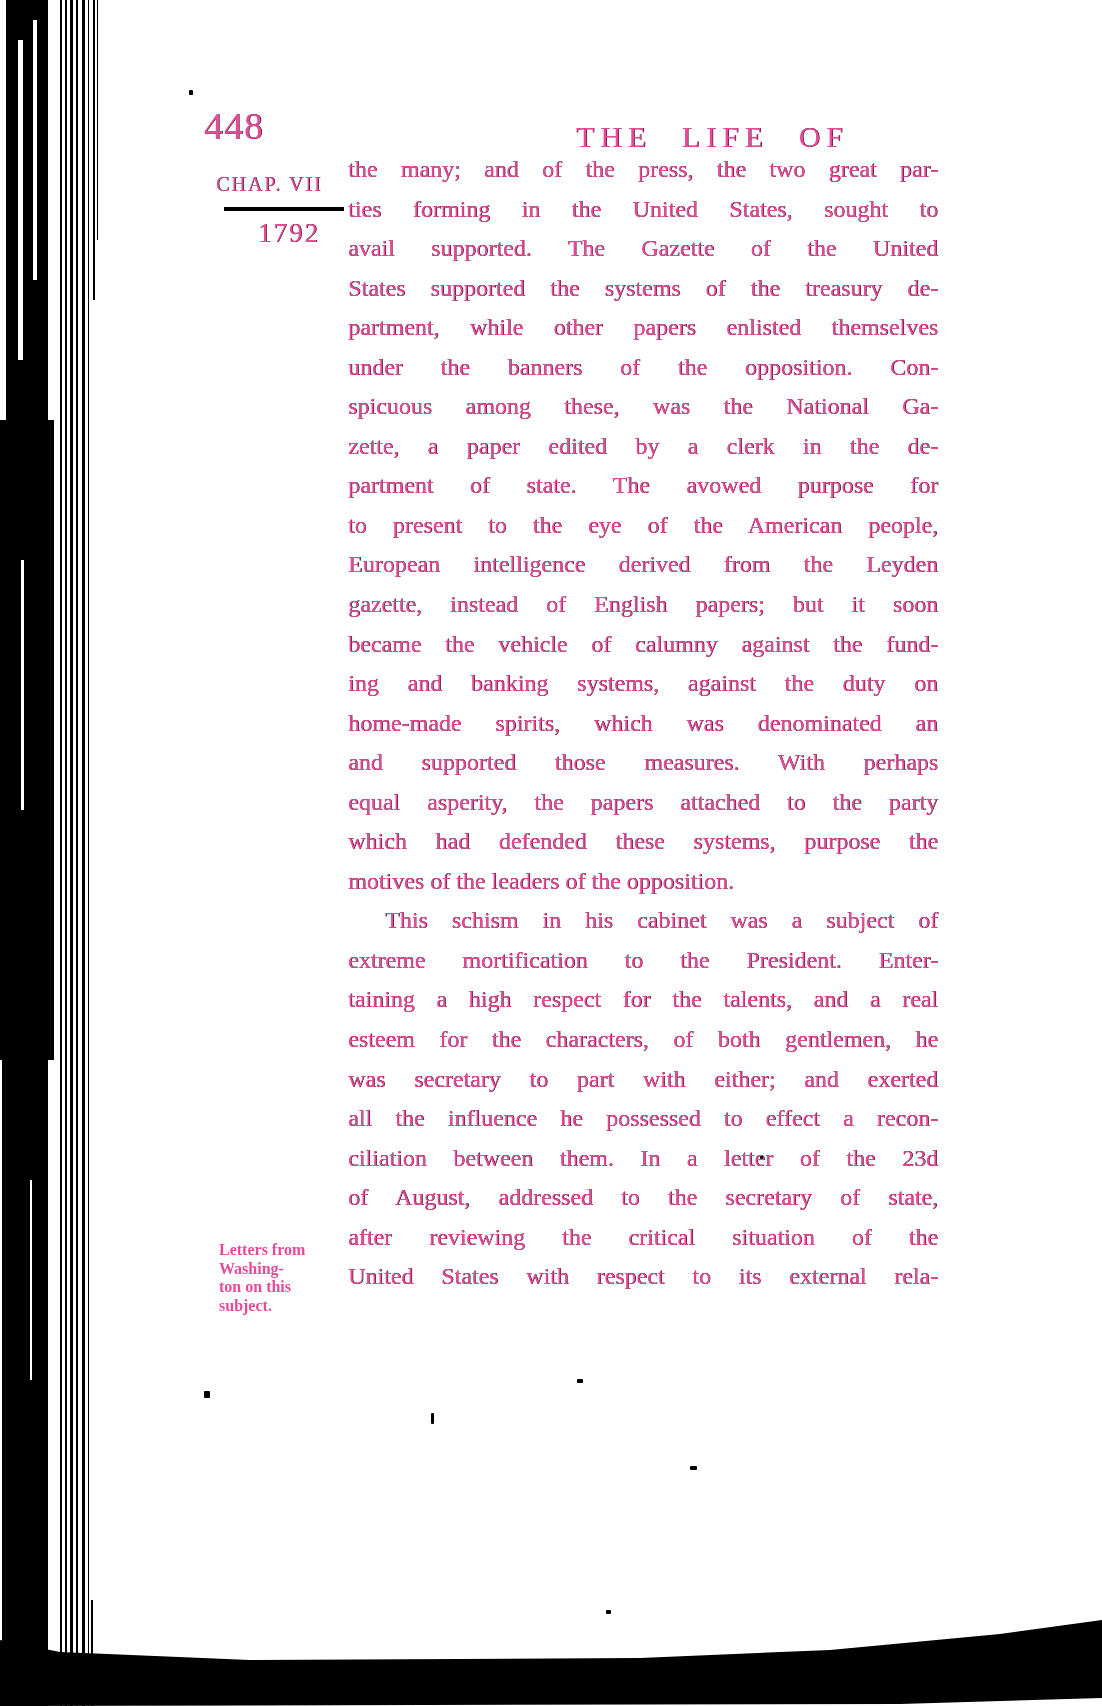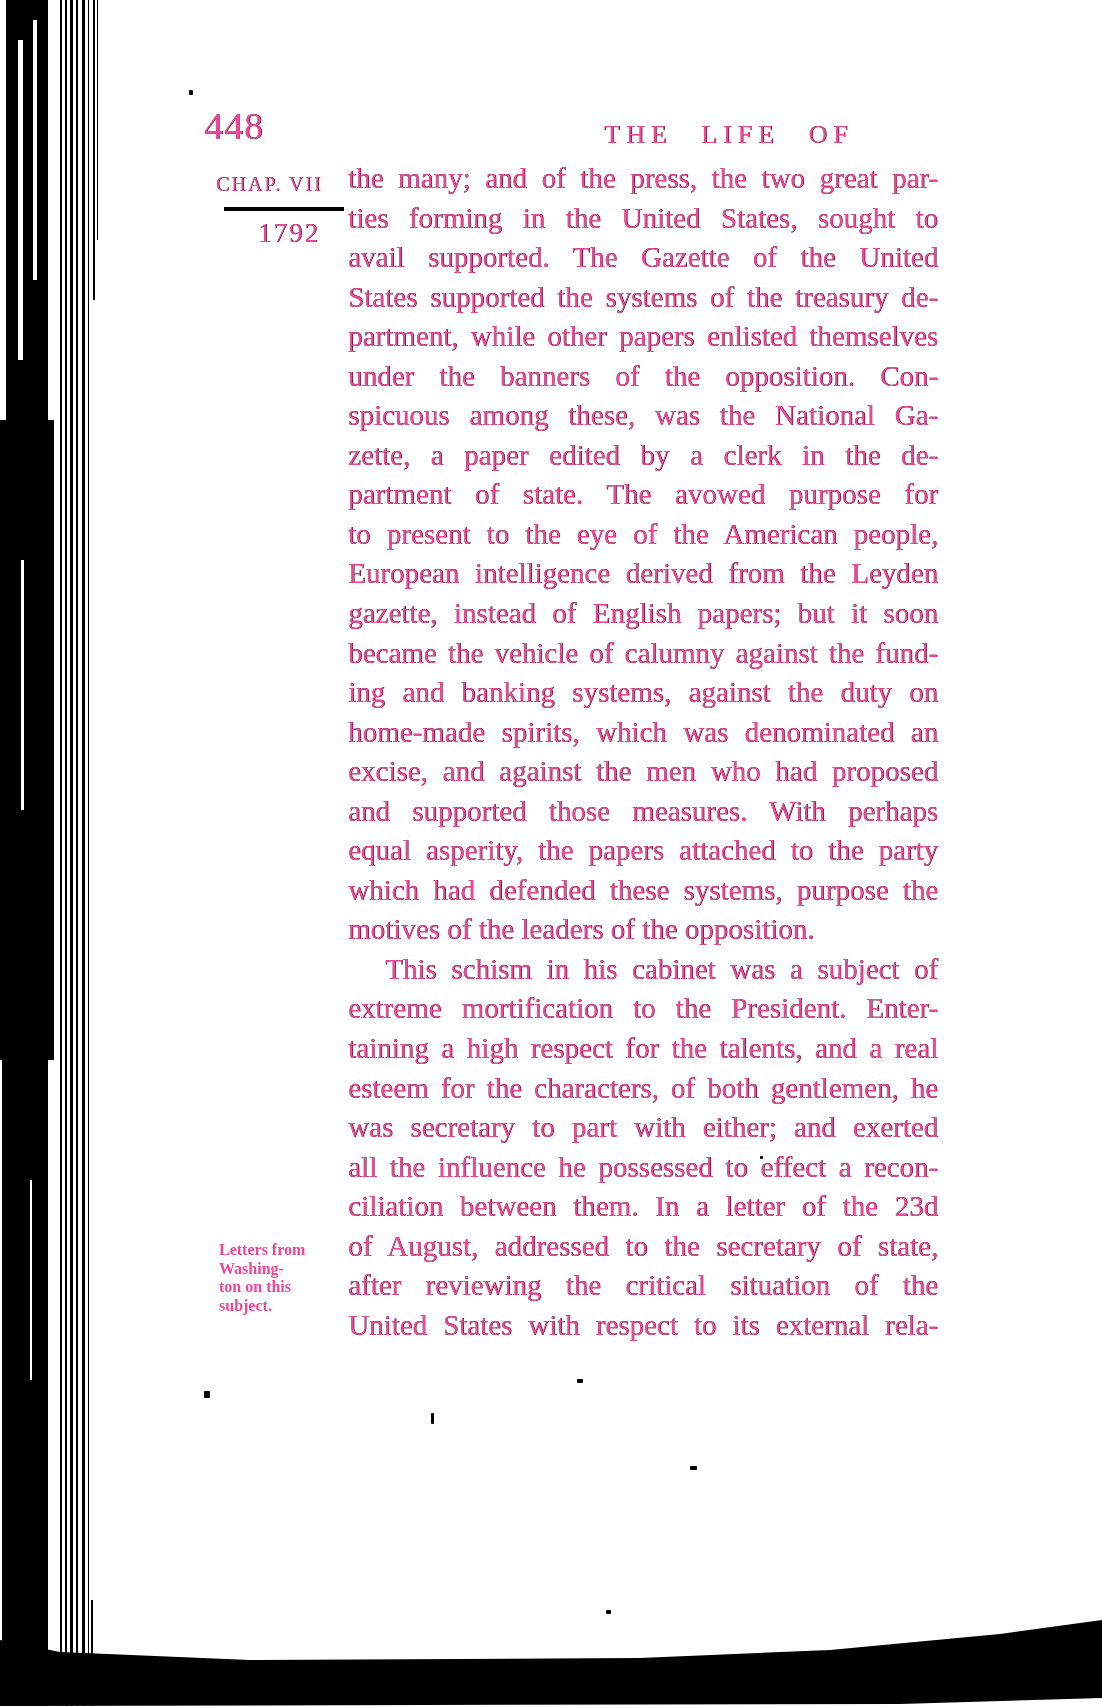--- a/index.html
+++ b/index.html
@@ -12,22 +12,22 @@
   
   .art { position:absolute; background:#000; }
   .art.white { background:#fff; }
   
   .pagenum {
     position:absolute; left:204px; top:104px;
     font-size:38px; letter-spacing:1px;
     text-shadow:0.5px 0.3px 0 #000;
   }
   .runtitle {
-    position:absolute; left:604px; top:120px;
-    font-size:26px; letter-spacing:6px; word-spacing:16px;
+    position:absolute; left:576px; top:120px;
+    font-size:30px; letter-spacing:6px; word-spacing:16px;
     text-shadow:0.5px 0.3px 0 #000;
   }
   
   .chap {
     position:absolute; left:216px; top:173px;
     font-size:20px; letter-spacing:2px;
     text-shadow:0.5px 0.3px 0 #000;
   }
   .marginrule {
     position:absolute; left:224px; top:207px;
@@ -39,22 +39,22 @@
     text-shadow:0.5px 0.3px 0 #000;
     margin-left:16px;
   }
   .sidenote {
     position:absolute; left:219px; top:1241px; width:118px;
     font-size:16px; line-height:18.5px; font-weight:700;
   }
   .sidenote .line { text-align:left; text-align-last:left; height:auto; }
   
   .bodycol {
-    position:absolute; left:348px; top:162px; width:590px;
-    font-size:29px;
+    position:absolute; left:348px; top:156px; width:590px;
+    font-size:24px;
     text-shadow:0.4px 0.2px 0 #000;
   }
   .line {
     height:39.55px;
     text-align:justify; text-align-last:justify;
     white-space:normal; overflow:visible;
   }
   .para-first .line:last-child { text-align-last:left; }
   .para-second .line:first-child { text-indent:37px; }
   
@@ -113,21 +113,20 @@
         <div class="line">under the banners of the opposition.  Con-</div>
         <div class="line">spicuous among these, was the National Ga-</div>
         <div class="line">zette, a paper edited by a clerk in the de-</div>
         <div class="line">partment of state.  The avowed purpose for</div>
         <div class="line">to present to the eye of the American people,</div>
         <div class="line">European intelligence derived from the Leyden</div>
         <div class="line">gazette, instead of English papers; but it soon</div>
         <div class="line">became the vehicle of calumny against the fund-</div>
         <div class="line">ing and banking systems, against the duty on</div>
         <div class="line">home-made spirits, which was denominated an</div>
-        <div class="line">excise, and against the men who had proposed</div>
         <div class="line">and supported those measures.  With perhaps</div>
         <div class="line">equal asperity, the papers attached to the party</div>
         <div class="line">which had defended these systems, purpose the</div>
         <div class="line">motives of the leaders of the opposition.</div>
       </div>
     <div class="para para-second">
         <div class="line">This schism in his cabinet was a subject of</div>
         <div class="line">extreme mortification to the President.  Enter-</div>
         <div class="line">taining a high respect for the talents, and a real</div>
         <div class="line">esteem for the characters, of both gentlemen, he</div>

